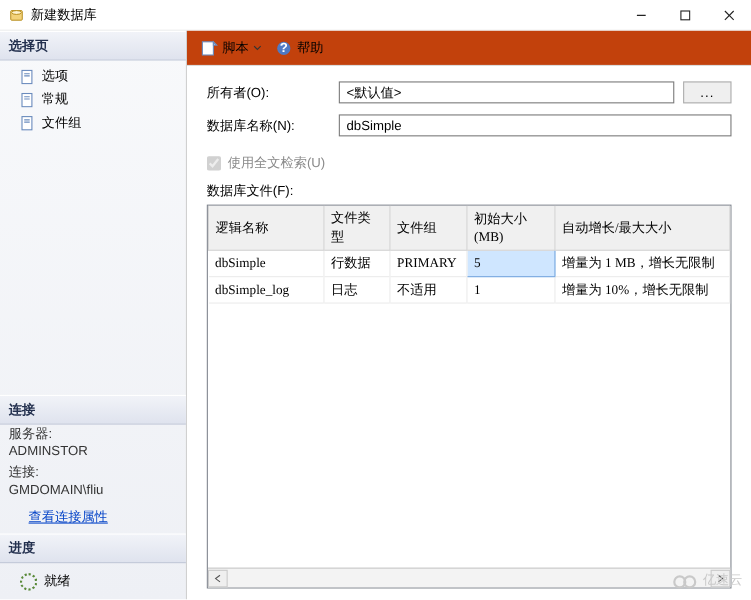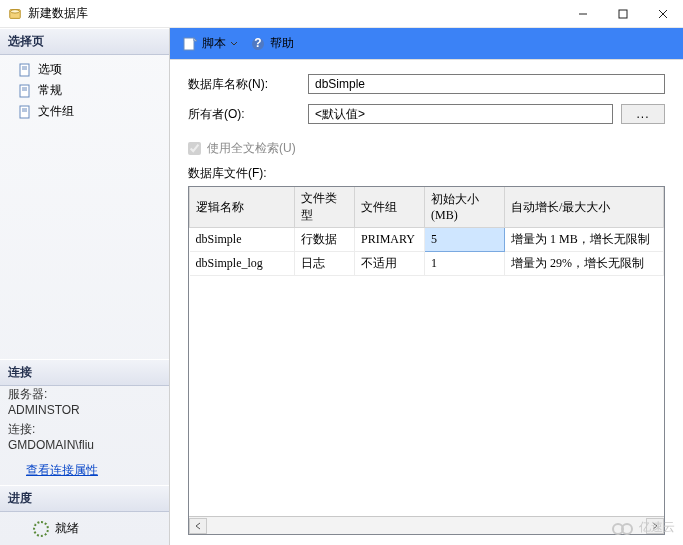--- a/index.html
+++ b/index.html
@@ -14,21 +14,21 @@
     .sideitems { padding: 4px 0; }
     .sideitem { display: flex; align-items: center; gap: 6px; padding: 2px 8px 2px 18px; cursor: default; }
     .sideitem .ic { width: 14px; height: 14px; display: inline-flex; align-items: center; justify-content: center; }
     .sidebar .spacer { flex: 1; }
     .conninfo { padding: 0 8px; }
     .conninfo .lbl { color: #333; }
     .conninfo .val { color: #333; margin-bottom: 4px; word-break: break-all; }
     .linkrow { display: flex; align-items: center; gap: 6px; padding: 6px 20px; }
     .linkrow a { color: #0645c8; }
     .content { flex: 1; background: #fff; display: flex; flex-direction: column; }
-    .toolbar { height: 32px; border-bottom: 1px solid #dcdcdc; display: flex; align-items: center; padding: 0 8px; gap: 4px; background: #3b82f6; }
+    .toolbar { height: 32px; border-bottom: 1px solid #dcdcdc; display: flex; align-items: center; padding: 0 8px; gap: 4px; background: #c2410c; }
     .tbtn { display: flex; align-items: center; gap: 4px; padding: 2px 4px; cursor: default; }
     .tbtn .ic { width: 16px; height: 16px; }
     .tbtn .drop { width: 8px; }
     .form { padding: 14px 18px 6px; }
     .formrow { display: flex; align-items: center; margin-bottom: 10px; }
     .formrow .flabel { width: 120px; }
     .formrow input[type=text] { flex: 1; border: 1px solid #7a7a7a; padding: 2px 6px; height: 20px; }
     .formrow .browse { width: 44px; height: 20px; margin-left: 8px; border: 1px solid #adadad; background: #efefef; text-align: center; line-height: 18px; letter-spacing: 1px; }
     .chkrow { display: flex; align-items: center; gap: 6px; padding: 0 18px 8px; color: #8a8a8a; }
     .chkrow input[type=checkbox] { pointer-events: none; }
@@ -120,21 +120,21 @@
       <div class="val">GMDOMAIN\fliu</div>
     </div>
     <div class="linkrow">
       <span class="ic"><svg viewBox="0 0 14 14">
             <rect x="1" y="2" width="12" height="10" rx="1" fill="#e8effa" stroke="#4b72b5"></rect>
             <rect x="1" y="2" width="12" height="3" fill="#4b72b5"></rect>
           </svg></span>
       <a href="#">查看连接属性</a>
     </div>
     <div class="sidehead">进度</div>
-    <div class="sideitem" style="padding:8px 8px 8px 33px;">
+    <div class="sideitem" style="padding:8px 8px 8px 18px;">
       <span class="status-ic"></span>
       <span>就绪</span>
     </div>
   </div>
 
   <div class="content">
     <div class="toolbar">
       <div class="tbtn">
         <span class="ic"><svg viewBox="0 0 16 16">
               <rect x="2" y="2" width="10" height="12" fill="#fff" stroke="#6a8bbd"></rect>
@@ -149,27 +149,27 @@
         <span class="ic"><svg viewBox="0 0 16 16">
               <circle cx="8" cy="8" r="6" fill="#4f79c3"></circle>
               <text x="8" y="11" text-anchor="middle" fill="#fff" font-size="9" font-weight="bold">?</text>
             </svg></span>
         <span>帮助</span>
       </div>
     </div>
 
     <div class="form">
       <div class="formrow">
-        <label class="flabel">数据库名称(N):</label>
-        <input type="text" value="dbSimple" style="">
-      </div>
-      <div class="formrow">
         <label class="flabel">所有者(O):</label>
         <input type="text" value="&lt;默认值&gt;" style="">
         <div class="browse">...</div>
+      </div>
+      <div class="formrow">
+        <label class="flabel">数据库名称(N):</label>
+        <input type="text" value="dbSimple" style="">
       </div>
     </div>
 
     <div class="chkrow">
       <input type="checkbox" checked="" disabled="" style="">
       <span>使用全文检索(U)</span>
     </div>
 
     <div class="fileslabel">数据库文件(F):</div>
 
@@ -197,21 +197,21 @@
             <td>行数据</td>
             <td>PRIMARY</td>
             <td class="selcell">5</td>
             <td>增量为 1 MB，增长无限制</td>
           </tr>
           <tr class="row">
             <td>dbSimple_log</td>
             <td>日志</td>
             <td>不适用</td>
             <td>1</td>
-            <td>增量为 29%，增长无限制</td>
+            <td>增量为 10%，增长无限制</td>
           </tr>
         </tbody>
       </table>
       <div class="tablebody"></div>
       <div class="hscroll">
         <div class="arrow">
             <svg width="8" height="8">
               <path d="M6 1L2 4l4 3" fill="none" stroke="#555"></path>
             </svg>
           </div>

